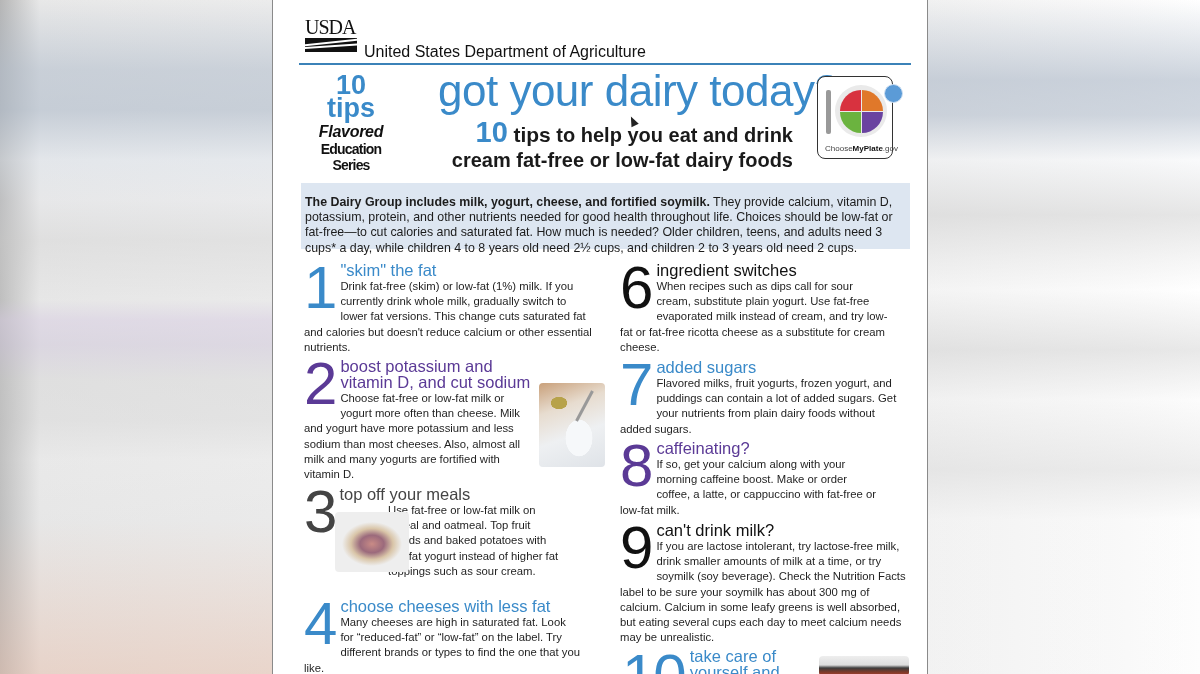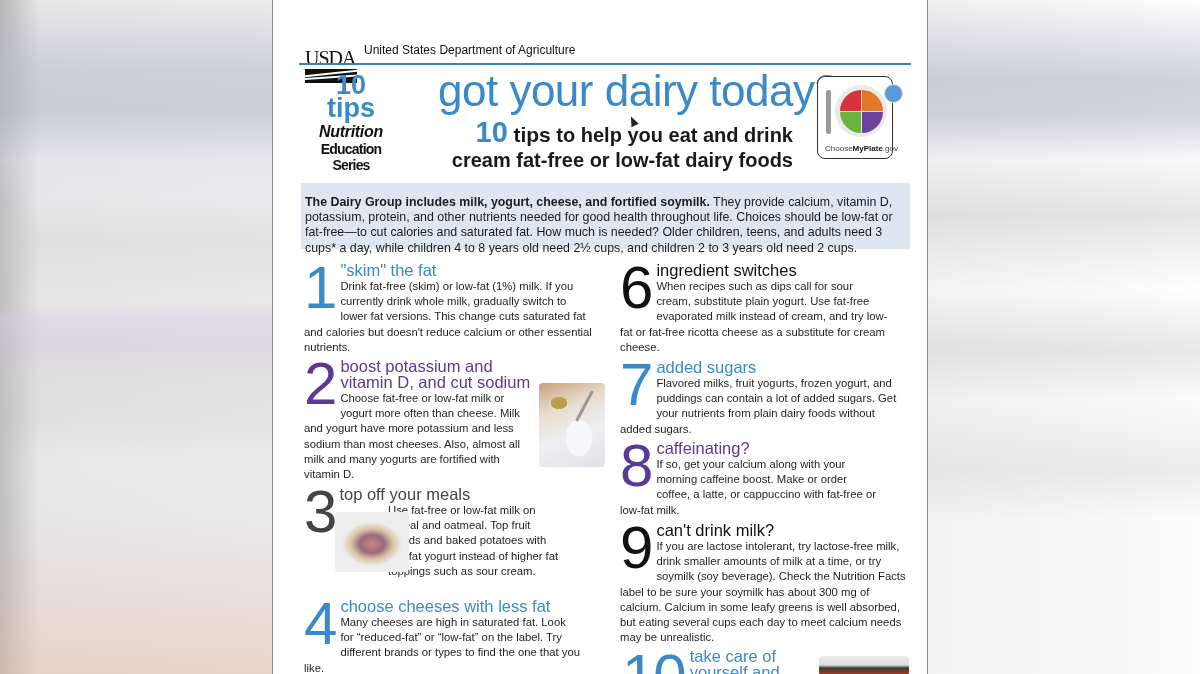--- a/index.html
+++ b/index.html
@@ -18,26 +18,26 @@
     position:absolute; left:928px; top:0; width:272px; height:674px;
     background:
       linear-gradient(180deg, rgba(255,255,255,0) 0px, rgba(170,182,198,0.6) 80px, rgba(170,182,198,0.55) 115px, rgba(235,238,242,0.3) 160px, rgba(205,205,205,0.5) 215px, rgba(225,225,225,0.3) 260px, rgba(255,255,255,0.2) 290px, rgba(205,205,205,0.45) 350px, rgba(240,240,240,0.2) 400px, rgba(215,215,215,0.45) 470px, rgba(245,245,245,0.2) 520px),
       linear-gradient(90deg, #f1f1f1 0px, #fafafa 200px, #ffffff 272px);
   }
   .page {
     position:absolute; left:272px; top:0; width:656px; height:674px;
     background:#fff; border-left:1px solid #8a8a8a; border-right:1px solid #8a8a8a;
     box-sizing:border-box; overflow:hidden;
   }
-  .usda-logo { position:absolute; left:32px; top:18px; width:52px; height:36px;margin-top:31px; }
+  .usda-logo { position:absolute; left:32px; top:18px; width:52px; height:36px; }
   .usda-text { font-family:"Liberation Serif", serif; font-size:20px; font-weight:normal; letter-spacing:-1px; color:#111; line-height:18px; }
   .usda-bars { margin-top:2px; width:52px; height:14px; background:#111; position:relative; overflow:hidden; }
   .usda-bars::before { content:""; position:absolute; left:-5px; top:3px; width:70px; height:2px; background:#fff; transform:rotate(-6deg); }
   .usda-bars::after { content:""; position:absolute; left:-5px; top:7px; width:70px; height:1.5px; background:#fff; transform:rotate(-4deg); }
-  .dept { position:absolute; left:91px; top:43px; font-size:12px; color:#111; }
+  .dept { position:absolute; left:91px; top:43px; font-size:16px; color:#111; }
   .rule { position:absolute; left:26px; top:63px; width:612px; height:2px; background:#3b82b8; }
 
   .series { position:absolute; left:28px; top:72px; width:100px; text-align:center; }
   .series .ten { font-size:27px; font-weight:bold; color:#3a8ac9; line-height:26px; }
   .series .tips { font-size:27px; font-weight:bold; color:#3a8ac9; line-height:24px; margin-top:-2px; }
   .series .nutr { font-size:16px; font-weight:bold; font-style:italic; color:#111; line-height:18px; margin-top:3px; letter-spacing:-0.3px; }
   .series .edu { font-size:14px; font-weight:bold; color:#111; line-height:16px; letter-spacing:-0.8px; }
 
   .headline { position:absolute; left:165px; top:66px; font-size:44px; color:#3a8ac9; letter-spacing:-0.5px; white-space:nowrap; }
   .subhead { position:absolute; left:150px; top:120px; width:370px; text-align:right; font-size:20px; font-weight:bold; color:#1a1a1a; line-height:25px; }
@@ -90,21 +90,21 @@
   <div class="usda-logo">
     <div class="usda-text">USDA</div>
     <div class="usda-bars"></div>
   </div>
   <div class="dept">United States Department of Agriculture</div>
   <div class="rule"></div>
 
   <div class="series">
     <div class="ten">10</div>
     <div class="tips">tips</div>
-    <div class="nutr">Nutrition</div>
+    <div class="nutr">Flavored</div>
     <div class="edu">Education Series</div>
   </div>
 
   <div class="headline">got your dairy today?</div>
   <div class="subhead">
     <span class="big">10</span>
     <span class="tipsw">tips</span><span> to help you eat and drink</span><br>
     <span>cream fat-free or low-fat dairy foods</span>
   </div>
 

